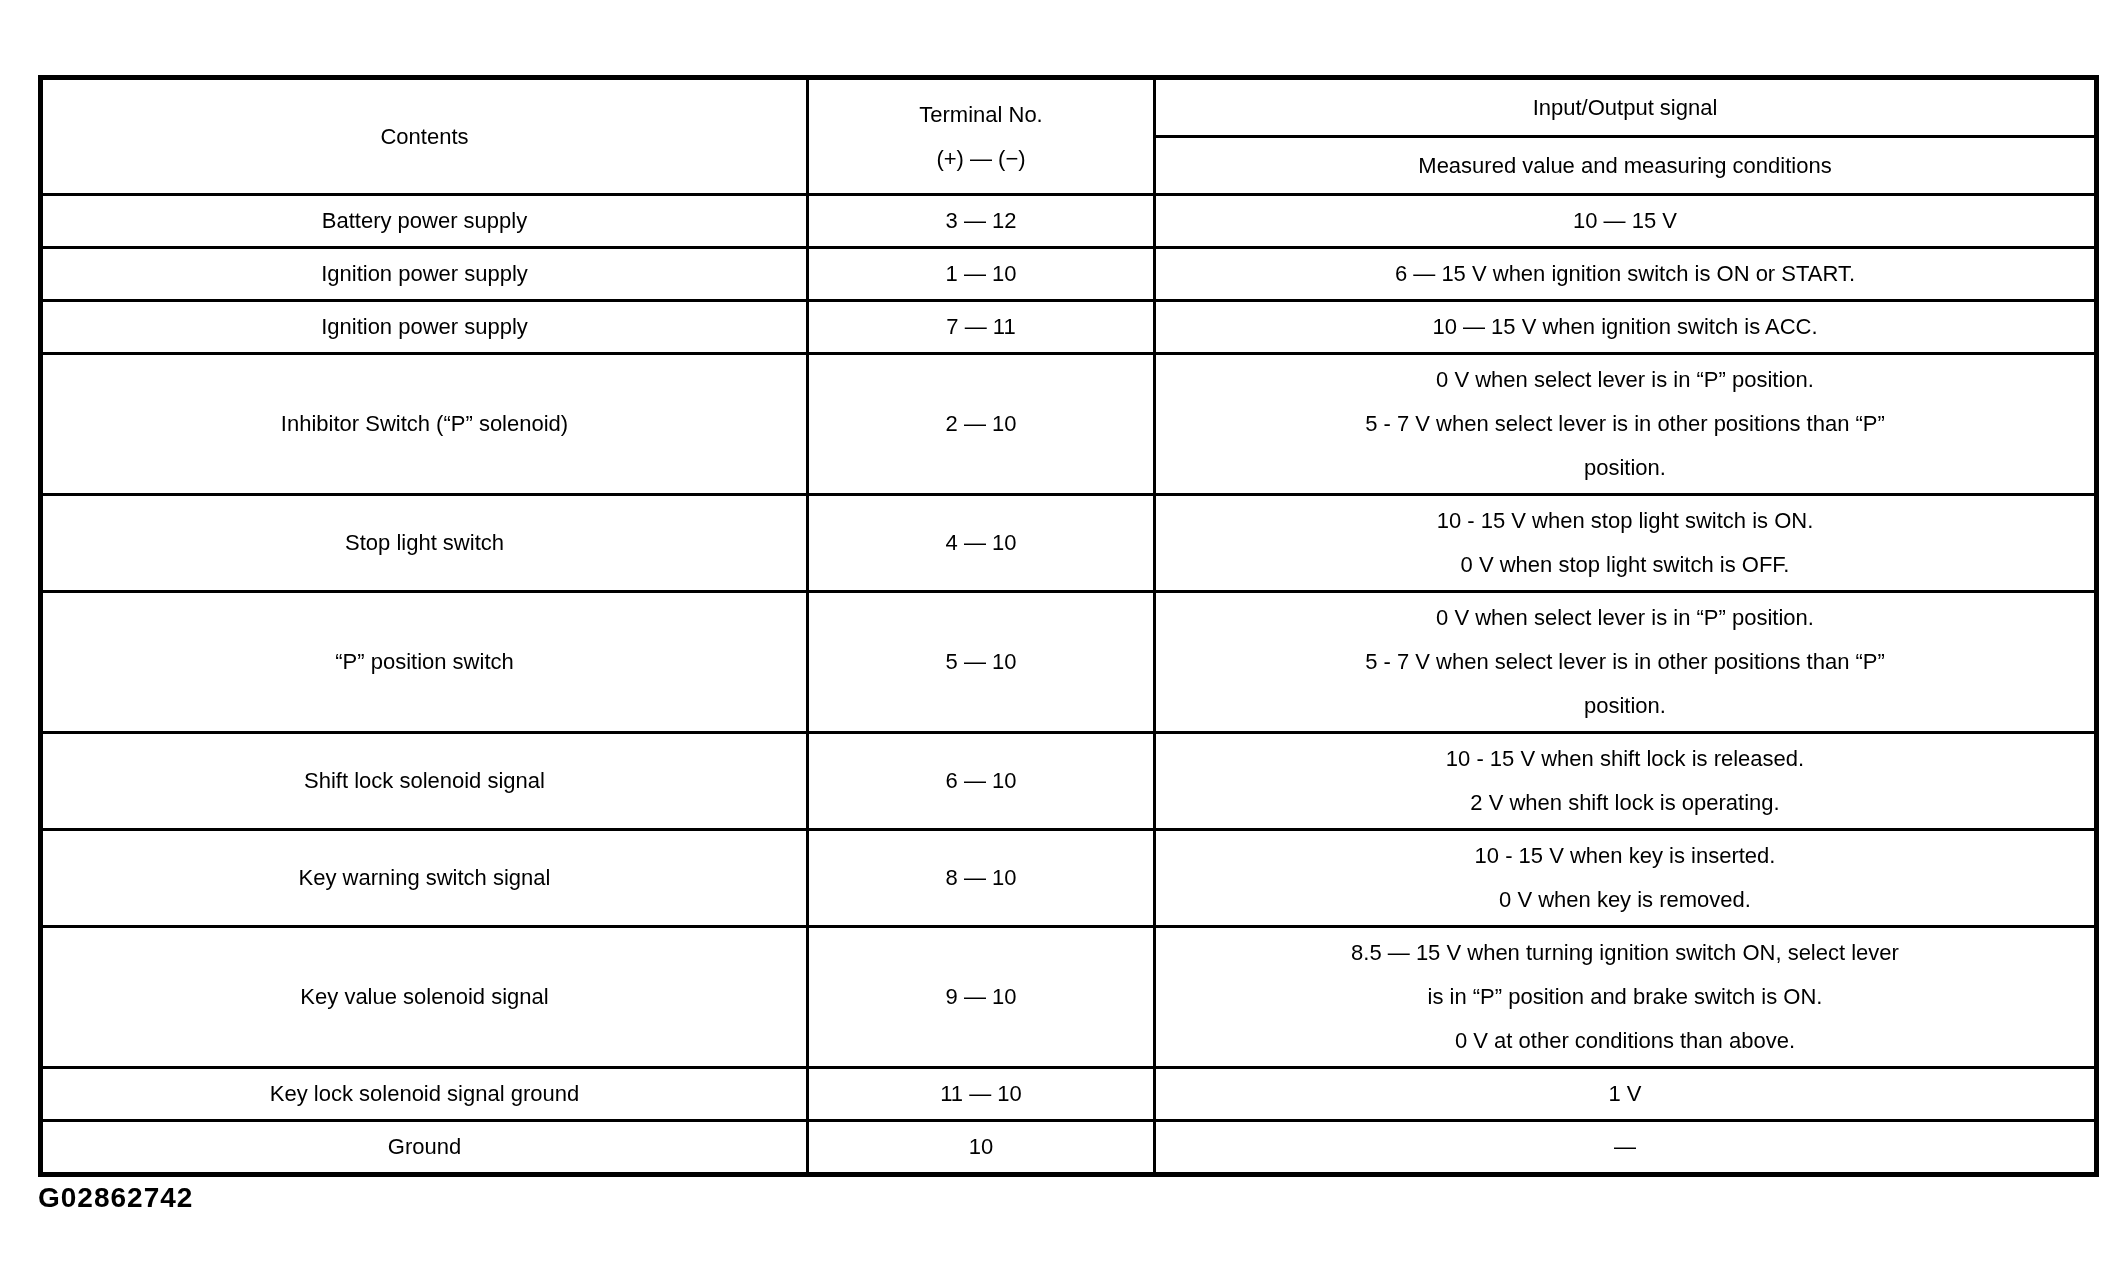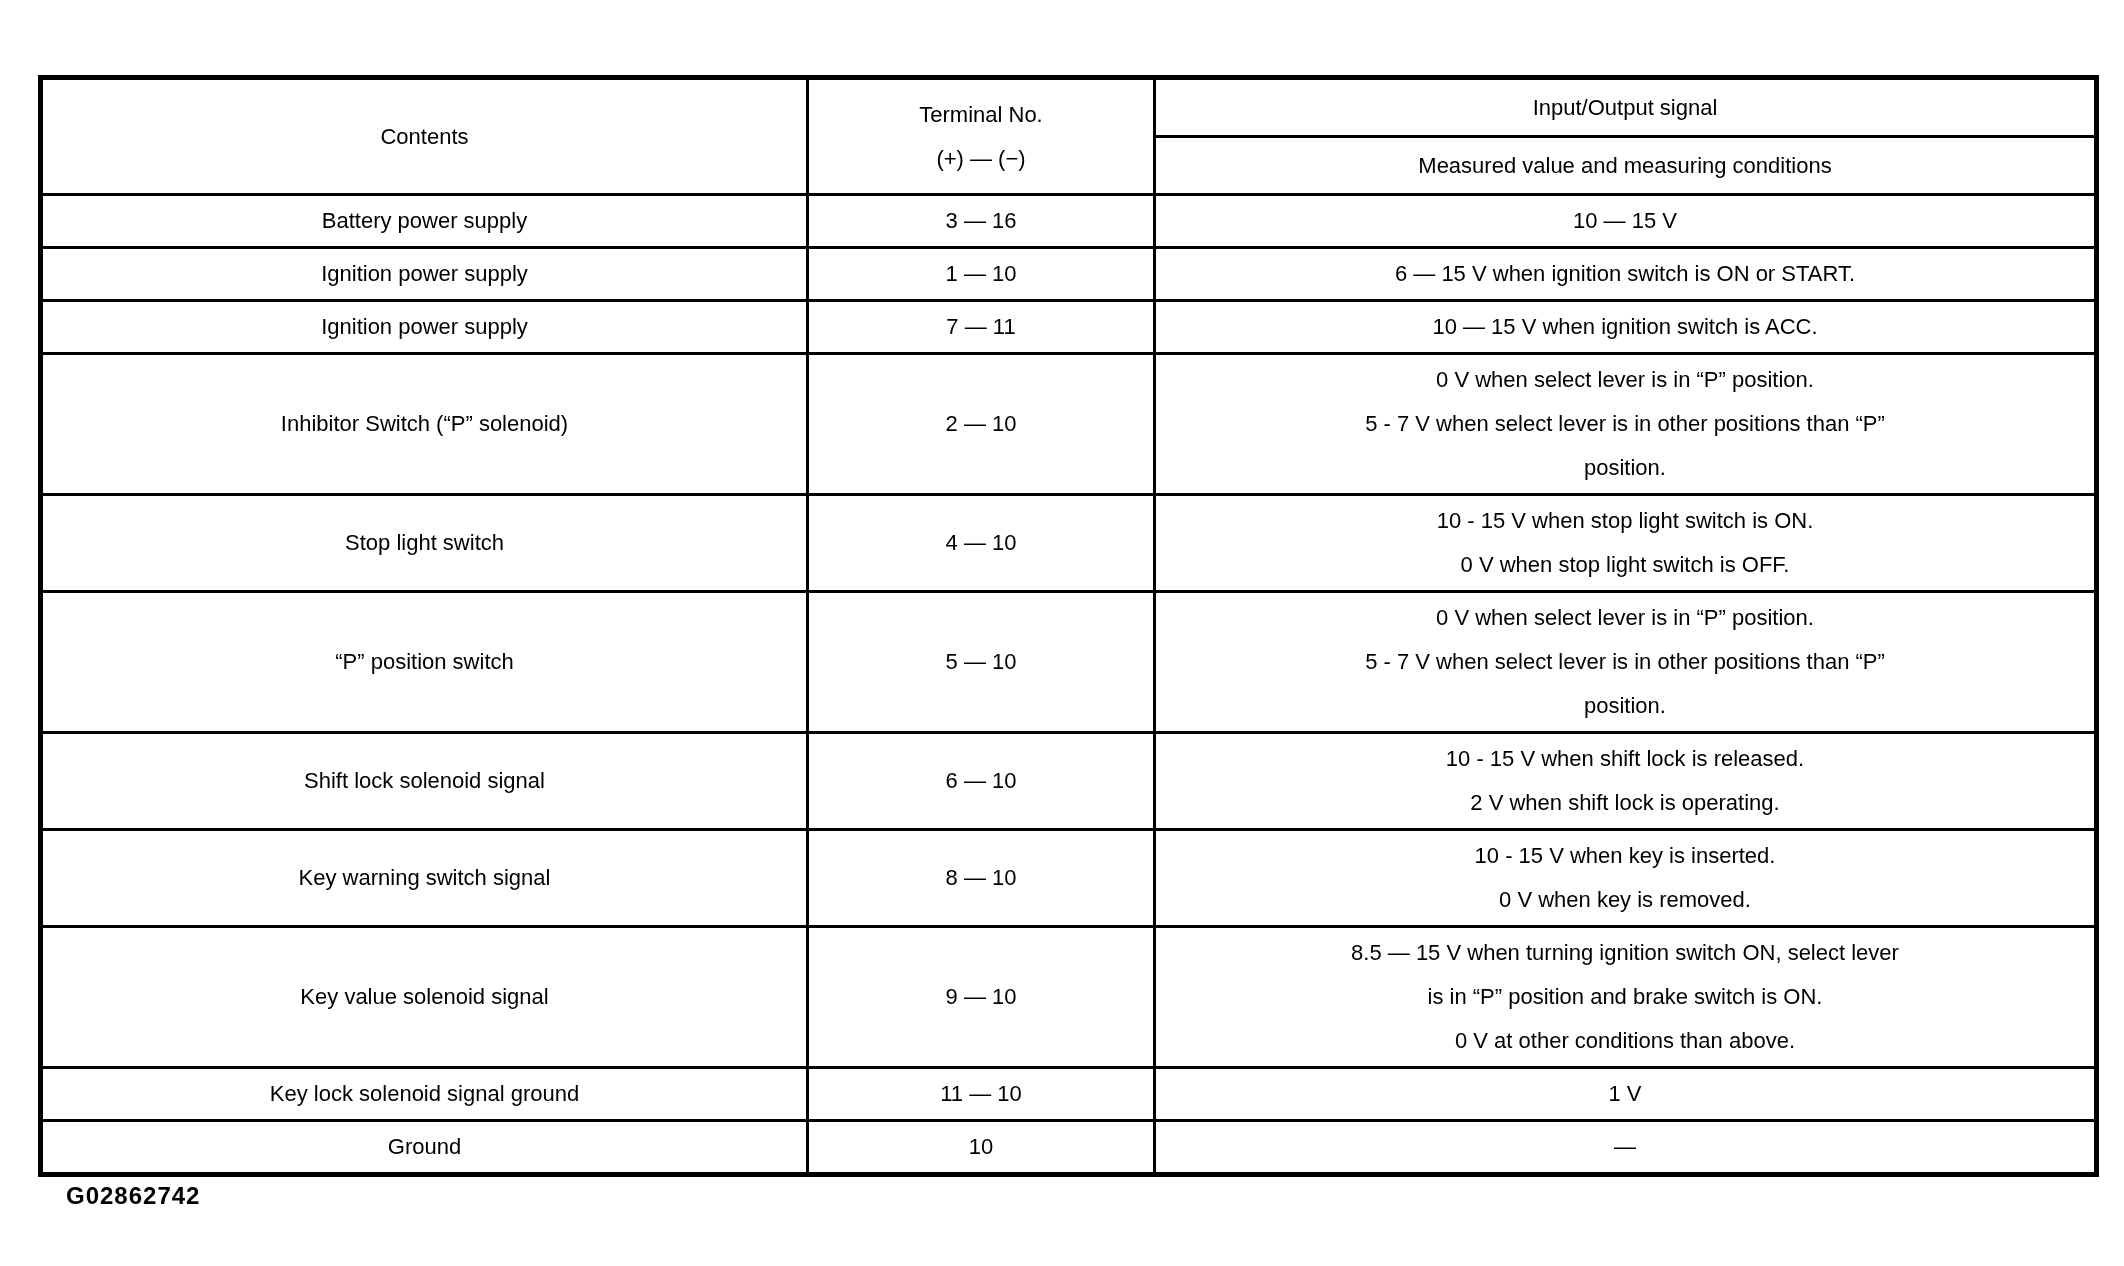--- a/index.html
+++ b/index.html
@@ -36,24 +36,23 @@
     padding: 3px 10px;
     font-weight: normal;
   }
   .hdr-row-1 td, .hdr-row-1 th { height: 49px; }
   .hdr-row-2 td, .hdr-row-2 th { height: 49px; }
   .line { display: block; }
   .figure-id {
     position: absolute;
     left: 38px;
     top: 1182px;
-    font-size: 24px;
+    font-size: 28px;
     font-weight: bold;
     letter-spacing: 1px;
-    margin-left: 28px;
   }
 </style>
 </head>
 <body>
 
 <div class="page">
 
   <table class="signal-table">
     <colgroup>
       <col style="width:767px">
@@ -71,21 +70,21 @@
         <span class="line">(+) — (−)</span>
       </td>
       <td>Input/Output signal</td>
     </tr>
     <tr class="hdr-row-2">
       <td>Measured value and measuring conditions</td>
     </tr>
 
     <tr>
       <td>Battery power supply</td>
-      <td>3 — 16</td>
+      <td>3 — 12</td>
       <td>
         <span class="line">10 — 15 V</span>
       </td>
     </tr>
 
     <tr>
       <td>Ignition power supply</td>
       <td>1 — 10</td>
       <td>
         <span class="line">6 — 15 V when ignition switch is ON or START.</span>

